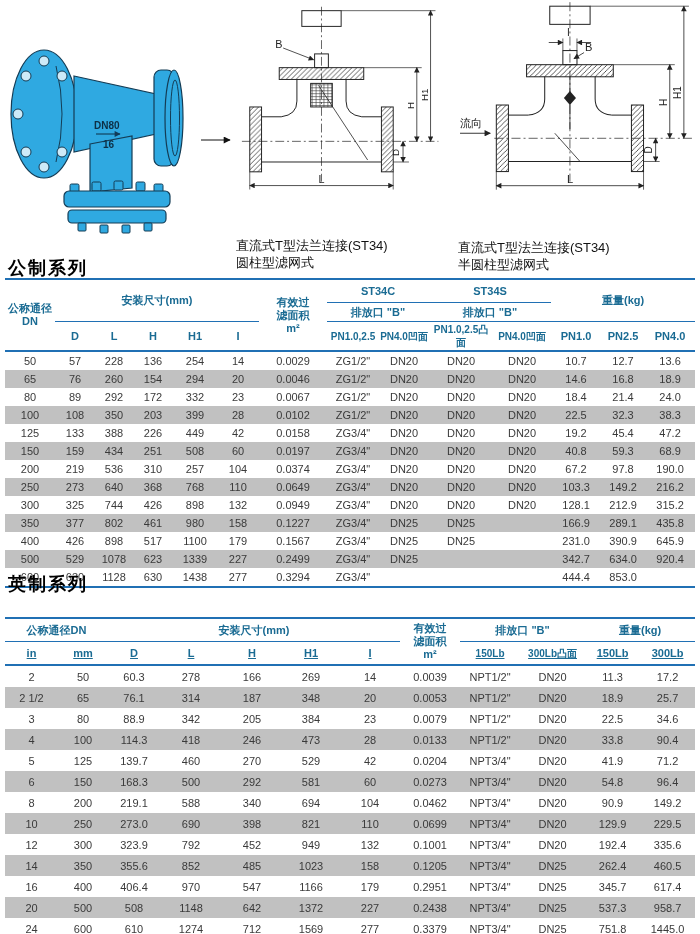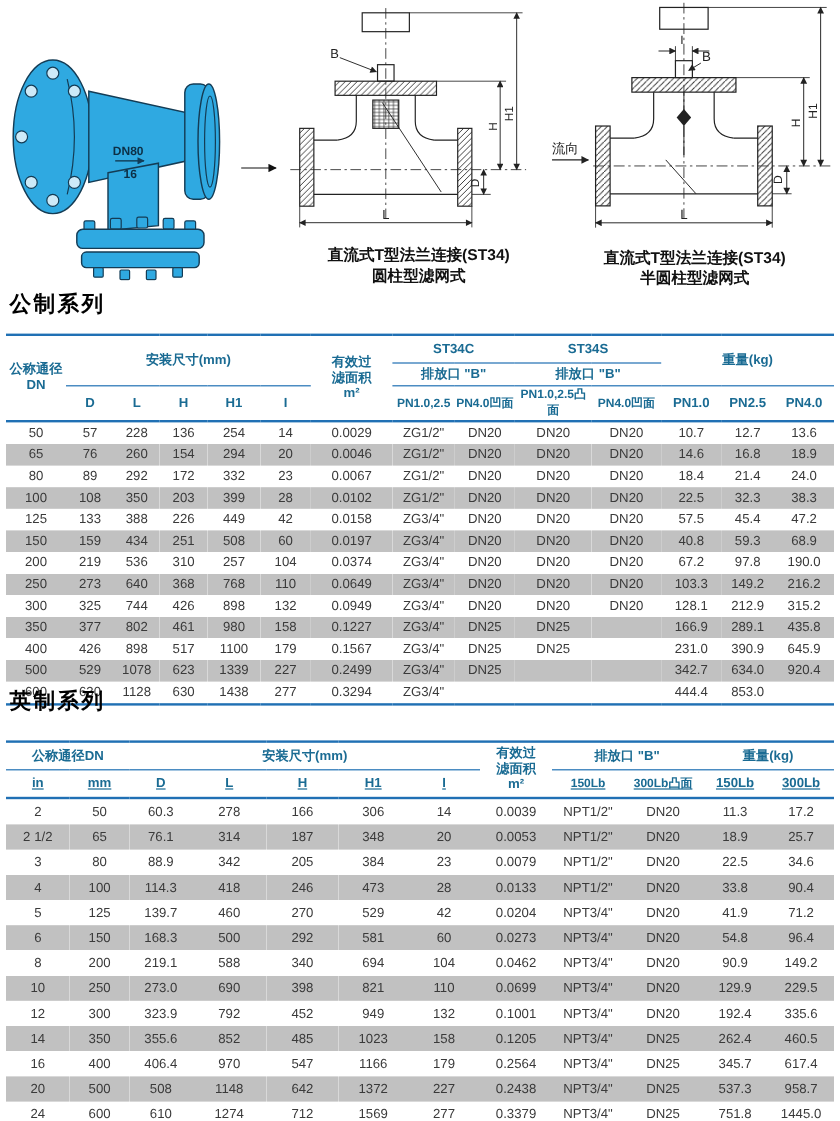--- a/index.html
+++ b/index.html
@@ -1,22 +1,22 @@
 <!DOCTYPE html>
 <html><head>
 <meta charset="utf-8">
 <style>
   html,body{margin:0;padding:0;background:#fff;}
   .page{position:relative;width:700px;height:934px;background:#ffffff;
         font-family:"Liberation Sans","DejaVu Sans",sans-serif;overflow:hidden;}
   
   .drawings{position:absolute;left:0;top:0;width:700px;height:252px;}
   .svgbox{position:absolute;}
-  .caption{position:absolute;text-align:center;font-size:13px;font-weight:bold;
-           color:#111;line-height:17px;}
+  .caption{position:absolute;text-align:left;font-size:13px;font-weight:normal;
+           color:#111;line-height:17px;margin-top:33px;}
   
   .sec-title{position:absolute;left:8px;font-size:18px;font-weight:bold;color:#000;
              letter-spacing:2px;}
   
   .twrap{position:absolute;left:5px;width:690px;}
   table.spec{border-collapse:collapse;table-layout:fixed;width:690px;
              border-top:2px solid #2070b4;border-bottom:2px solid #2070b4;}
   table.spec th{font-size:11px;font-weight:bold;color:#1a6b93;text-align:center;
                 padding:1px 0;line-height:13px;vertical-align:middle;}
   table.spec th.u{border-bottom:1px solid #2070b4;}
@@ -212,21 +212,21 @@
       <text x="207" y="103" font-size="10" fill="#222" transform="rotate(-90 207 103)">H</text>
       <text x="221" y="96" font-size="10" fill="#222" transform="rotate(-90 221 96)">H1</text>
       <text x="108" y="179" font-size="11" fill="#222">L</text>
     </svg>
     <div class="caption" style="left:458px;top:206px;width:242px;">
       <span>直流式T型法兰连接(ST34)</span><br>
       <span>半圆柱型滤网式</span>
     </div>
   </div>
 
-  <div class="sec-title" style="top:241px;">公制系列</div>
+  <div class="sec-title" style="top:256px;">公制系列</div>
 
   <div class="twrap" style="top:278px;">
     <table class="spec" id="metric-table">
       <colgroup>
         <col style="width:50px">
           <col style="width:40px">
           <col style="width:38px">
         <col style="width:40px">
           <col style="width:44px">
           <col style="width:42px">
@@ -344,21 +344,21 @@
             <td>133</td>
             <td>388</td>
             <td>226</td>
             <td>449</td>
             <td>42</td>
             <td>0.0158</td>
             <td>ZG3/4"</td>
             <td>DN20</td>
             <td>DN20</td>
             <td>DN20</td>
-            <td>57.5</td>
+            <td>19.2</td>
             <td>45.4</td>
             <td>47.2</td>
           </tr>
           <tr>
             <td>150</td>
             <td>159</td>
             <td>434</td>
             <td>251</td>
             <td>508</td>
             <td>60</td>
@@ -531,21 +531,21 @@
           <th class="bb">300Lb</th>
         </tr>
       </thead>
       <tbody>
           <tr>
             <td>2</td>
             <td>50</td>
             <td>60.3</td>
             <td>278</td>
             <td>166</td>
-            <td>306</td>
+            <td>269</td>
             <td>14</td>
             <td>0.0039</td>
             <td>NPT1/2"</td>
             <td>DN20</td>
             <td>11.3</td>
             <td>17.2</td>
           </tr>
           <tr>
             <td>2 1/2</td>
             <td>65</td>
@@ -673,21 +673,21 @@
             <td>460.5</td>
           </tr>
           <tr>
             <td>16</td>
             <td>400</td>
             <td>406.4</td>
             <td>970</td>
             <td>547</td>
             <td>1166</td>
             <td>179</td>
-            <td>0.2564</td>
+            <td>0.2951</td>
             <td>NPT3/4"</td>
             <td>DN25</td>
             <td>345.7</td>
             <td>617.4</td>
           </tr>
           <tr>
             <td>20</td>
             <td>500</td>
             <td>508</td>
             <td>1148</td>

